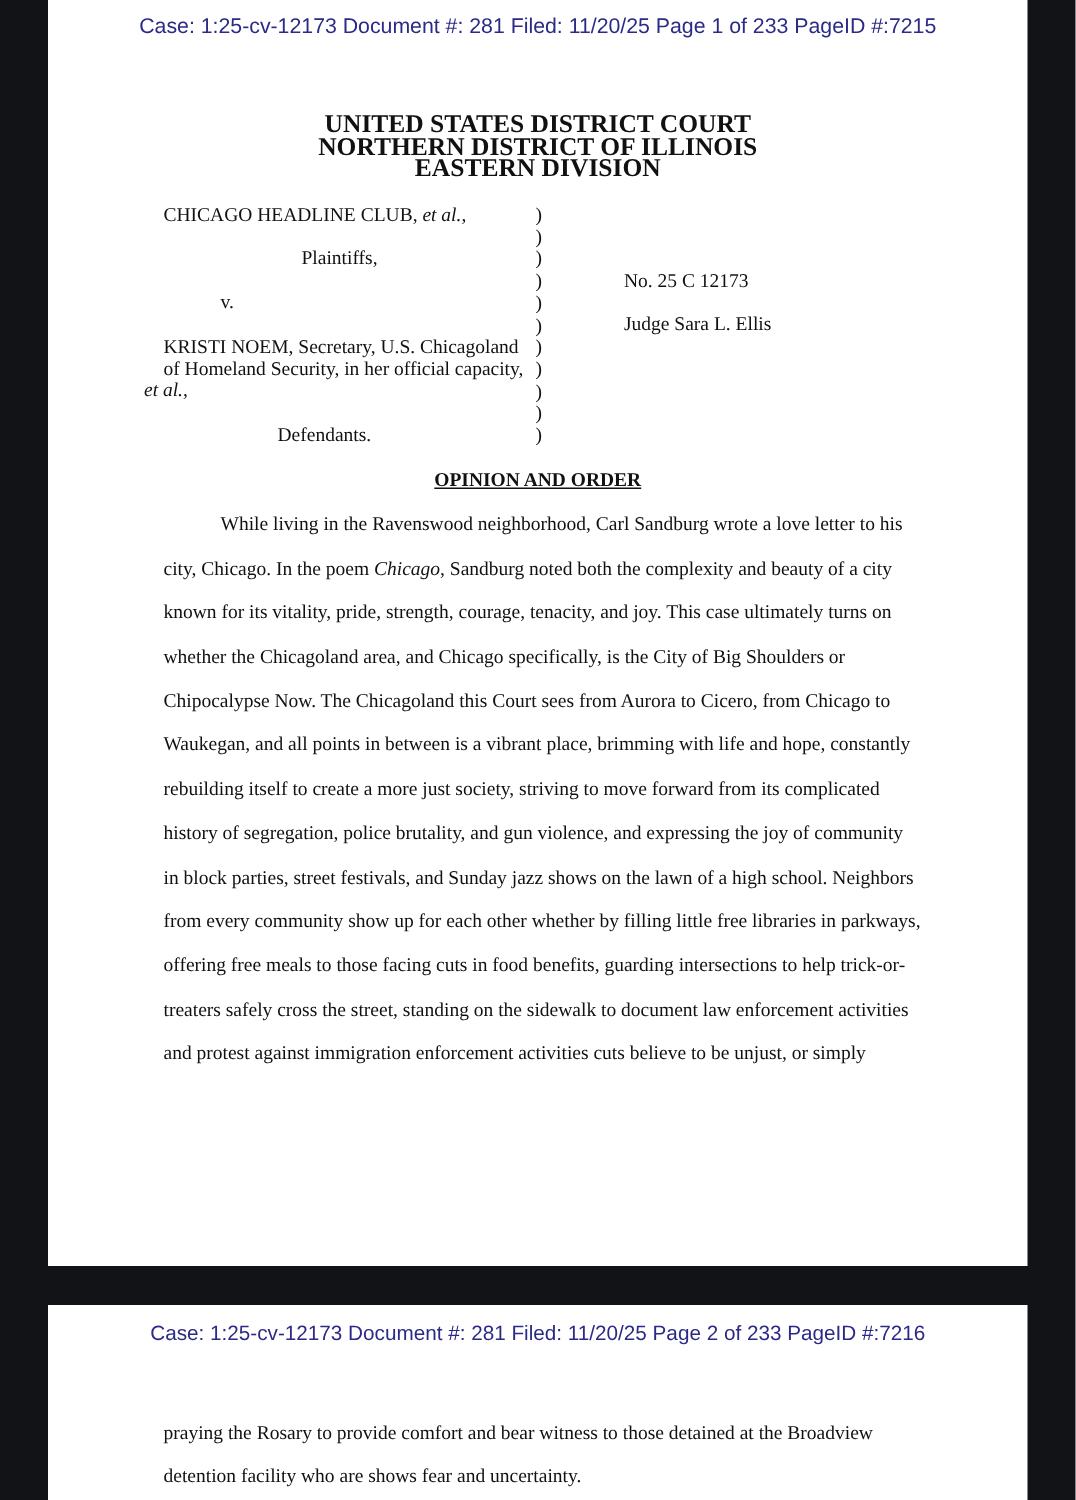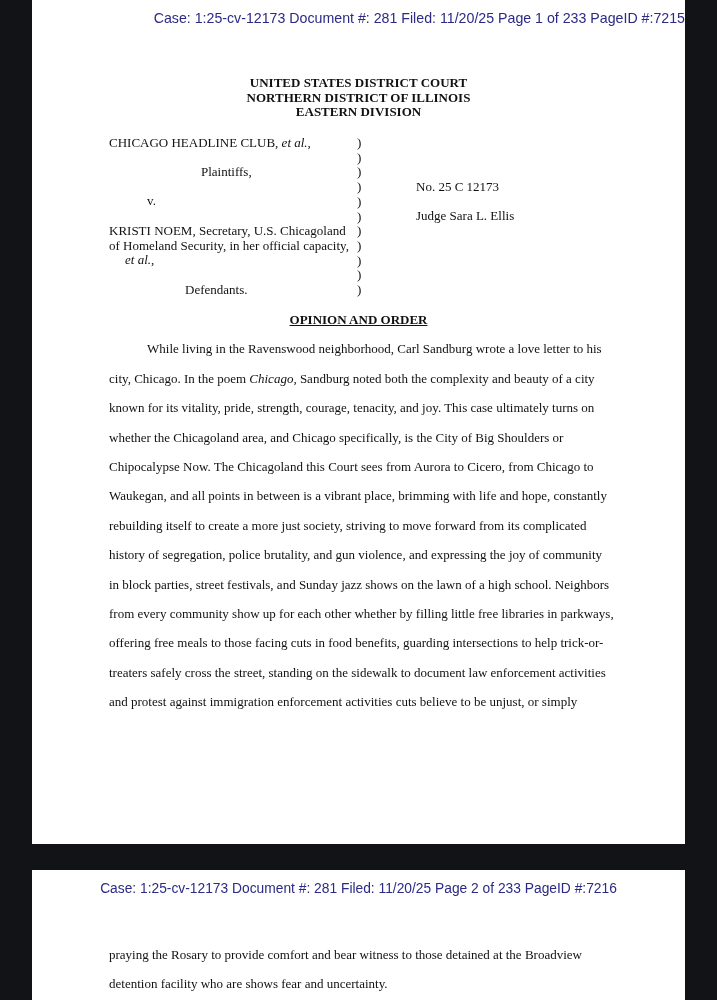--- a/index.html
+++ b/index.html
@@ -16,25 +16,25 @@
   }
   .page1 { top: 0; height: 844px; }
   .page2 { top: 870px; height: 140px; }
   .stamp {
     position: absolute; left: 0; width: 100%;
     text-align: center;
     font-family: "Liberation Sans", "DejaVu Sans", sans-serif;
     font-size: 14.2px; color: #2b2a86;
     white-space: nowrap;
   }
-  .page1 .stamp { top: 10px; text-align: right; }
+  .page1 .stamp { top: 10px; }
   .page2 .stamp { top: 11px; font-size: 13.8px; }
   .court {
     position: absolute; top: 76px; left: 0; width: 100%;
-    text-align: center; font-weight: bold; font-size: 13px; line-height: 14.7px;
+    text-align: center; font-weight: bold; font-size: 17px; line-height: 14.7px;
   }
   .caption-line { position: absolute; font-size: 13px; white-space: nowrap; }
   .paren {
     position: absolute; left: 325px; top: 136px;
     font-size: 13px; line-height: 14.7px; width: 10px;
   }
   .paren span { display: block; }
   .title {
     position: absolute; top: 312px; left: 0; width: 100%; text-align: center;
     font-weight: bold; font-size: 13px; text-decoration: underline;
@@ -55,21 +55,21 @@
     <div>EASTERN DIVISION</div>
   </div>
 
   <div class="caption-line" style="left:77px; top:135px;">
     <span>CHICAGO HEADLINE CLUB, </span><i>et al.</i><span>,</span>
   </div>
   <div class="caption-line" style="left:169px; top:164px;">Plaintiffs,</div>
   <div class="caption-line" style="left:115px; top:193px;">v.</div>
   <div class="caption-line" style="left:77px; top:223px;">KRISTI NOEM, Secretary, U.S. Chicagoland</div>
   <div class="caption-line" style="left:77px; top:238px;">of Homeland Security, in her official capacity,</div>
-  <div class="caption-line" style="left:93px; top:252px;">
+  <div class="caption-line" style="left:64px; top:252px;">
     <i>et al.</i><span>,</span>
   </div>
   <div class="caption-line" style="left:153px; top:282px;">Defendants.</div>
 
   <div class="paren">
     <span>)</span>
     <span>)</span>
     <span>)</span>
     <span>)</span>
     <span>)</span>

